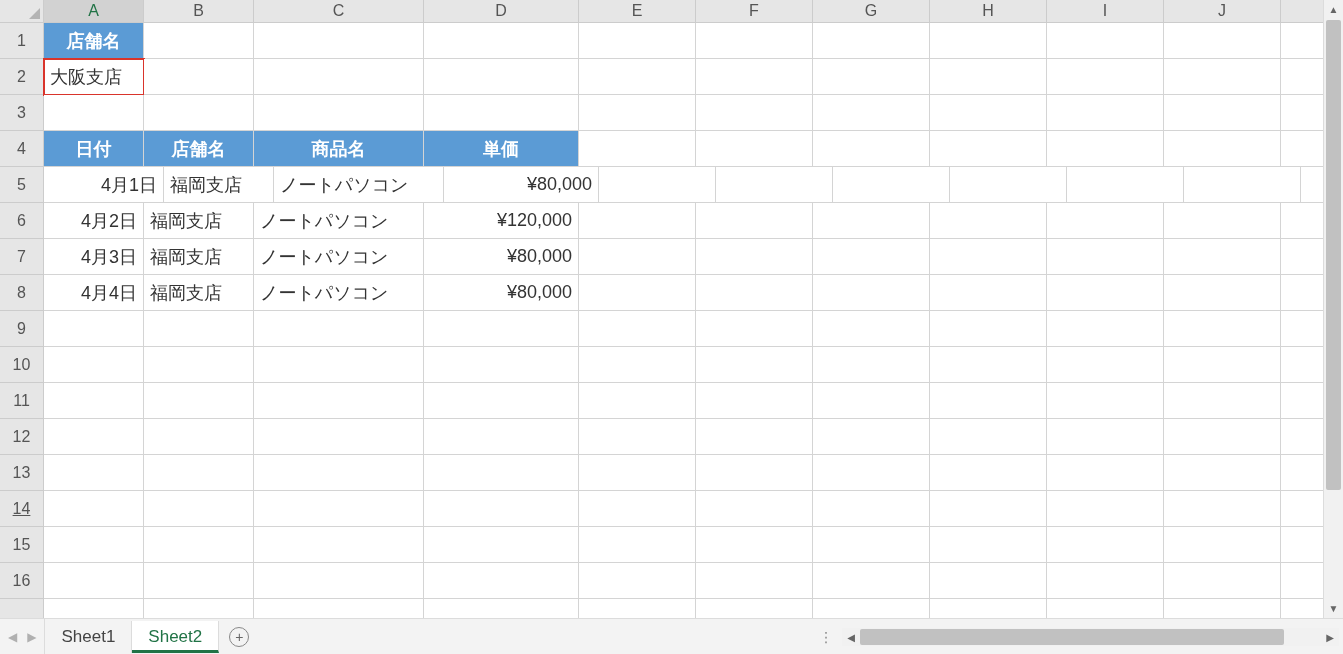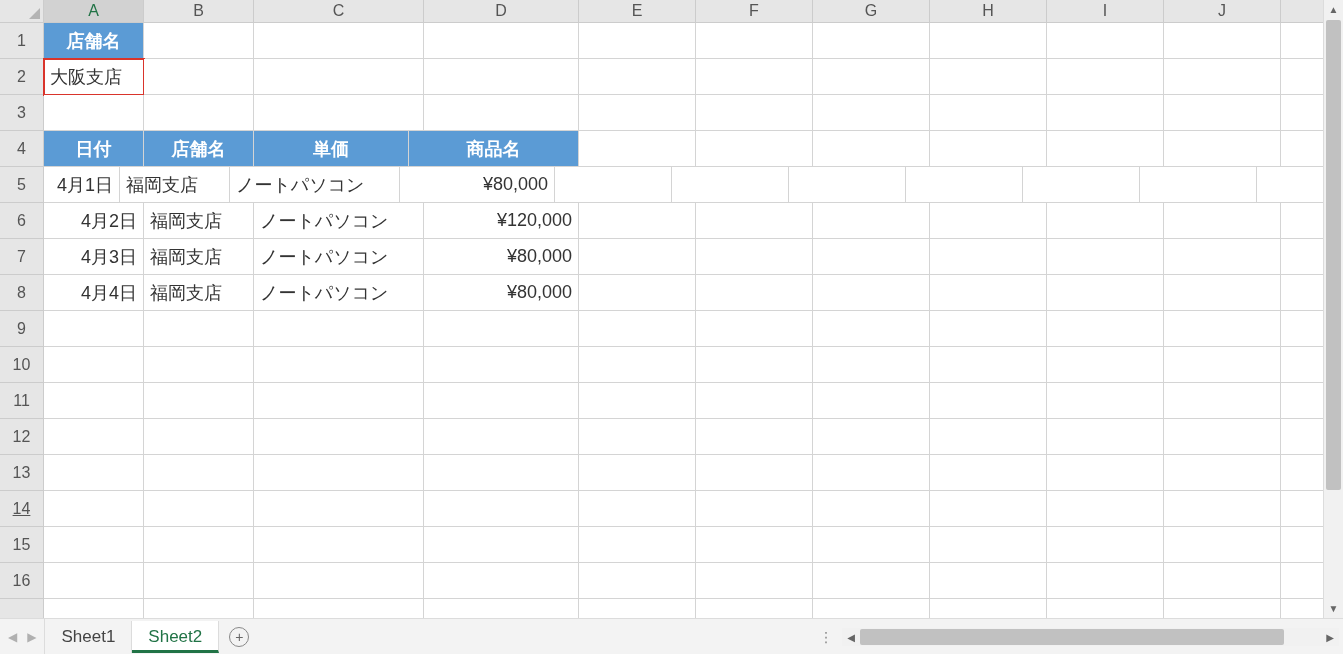--- a/index.html
+++ b/index.html
@@ -290,36 +290,36 @@
         <div class="cell left" style="width: 117px; height: 36px;"></div>
         <div class="cell left" style="width: 117px; height: 36px;"></div>
       </div>
       <div class="row">
         <div class="cell hdrcell center" style="width: 100px; height: 36px;">
           <span>日付</span>
         </div>
         <div class="cell hdrcell center" style="width: 110px; height: 36px;">
           <span>店舗名</span>
         </div>
+        <div class="cell hdrcell center" style="width: 170px; height: 36px;">
+          <span>商品名</span>
+        </div>
         <div class="cell hdrcell center" style="width: 155px; height: 36px;">
           <span>単価</span>
         </div>
-        <div class="cell hdrcell center" style="width: 170px; height: 36px;">
-          <span>商品名</span>
-        </div>
-        <div class="cell left" style="width: 117px; height: 36px;"></div>
-        <div class="cell left" style="width: 117px; height: 36px;"></div>
-        <div class="cell left" style="width: 117px; height: 36px;"></div>
-        <div class="cell left" style="width: 117px; height: 36px;"></div>
-        <div class="cell left" style="width: 117px; height: 36px;"></div>
-        <div class="cell left" style="width: 117px; height: 36px;"></div>
-        <div class="cell left" style="width: 117px; height: 36px;"></div>
-      </div>
-      <div class="row">
-        <div class="cell right" style="width: 76px; height: 36px;">
+        <div class="cell left" style="width: 117px; height: 36px;"></div>
+        <div class="cell left" style="width: 117px; height: 36px;"></div>
+        <div class="cell left" style="width: 117px; height: 36px;"></div>
+        <div class="cell left" style="width: 117px; height: 36px;"></div>
+        <div class="cell left" style="width: 117px; height: 36px;"></div>
+        <div class="cell left" style="width: 117px; height: 36px;"></div>
+        <div class="cell left" style="width: 117px; height: 36px;"></div>
+      </div>
+      <div class="row">
+        <div class="cell right" style="width: 120px; height: 36px;">
           <span>4月1日</span>
         </div>
         <div class="cell left" style="width: 110px; height: 36px;">
           <span>福岡支店</span>
         </div>
         <div class="cell left" style="width: 170px; height: 36px;">
           <span>ノートパソコン</span>
         </div>
         <div class="cell right" style="width: 155px; height: 36px;">
           <span>¥80,000</span>

